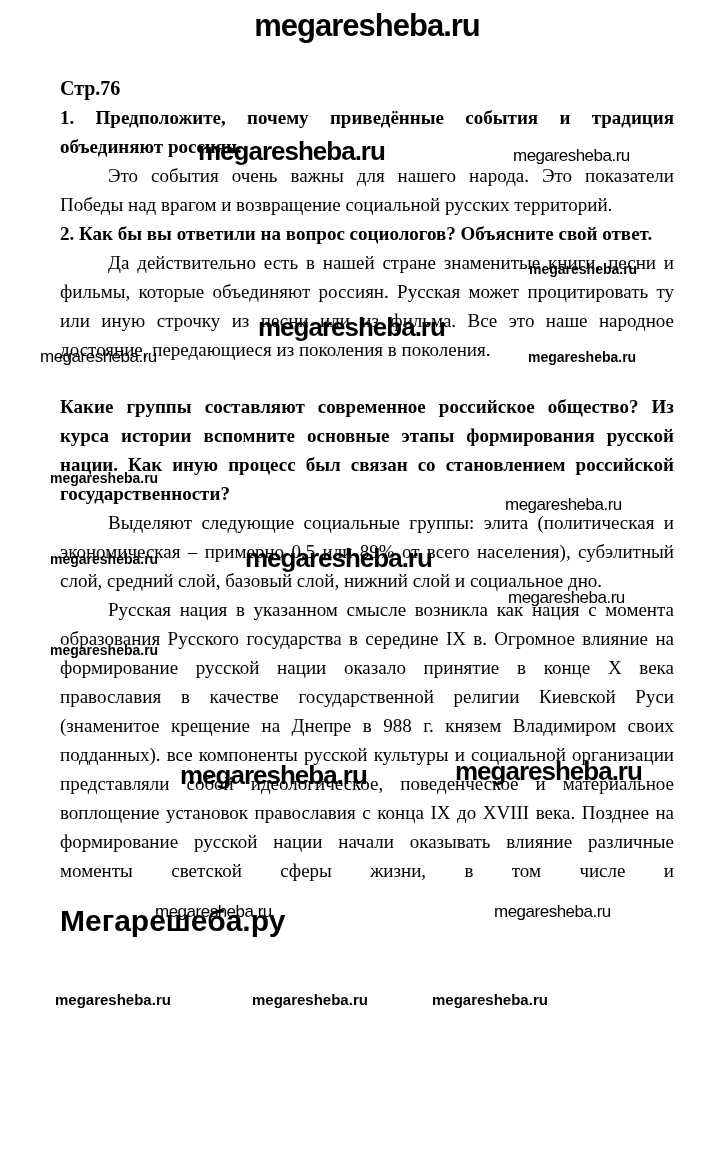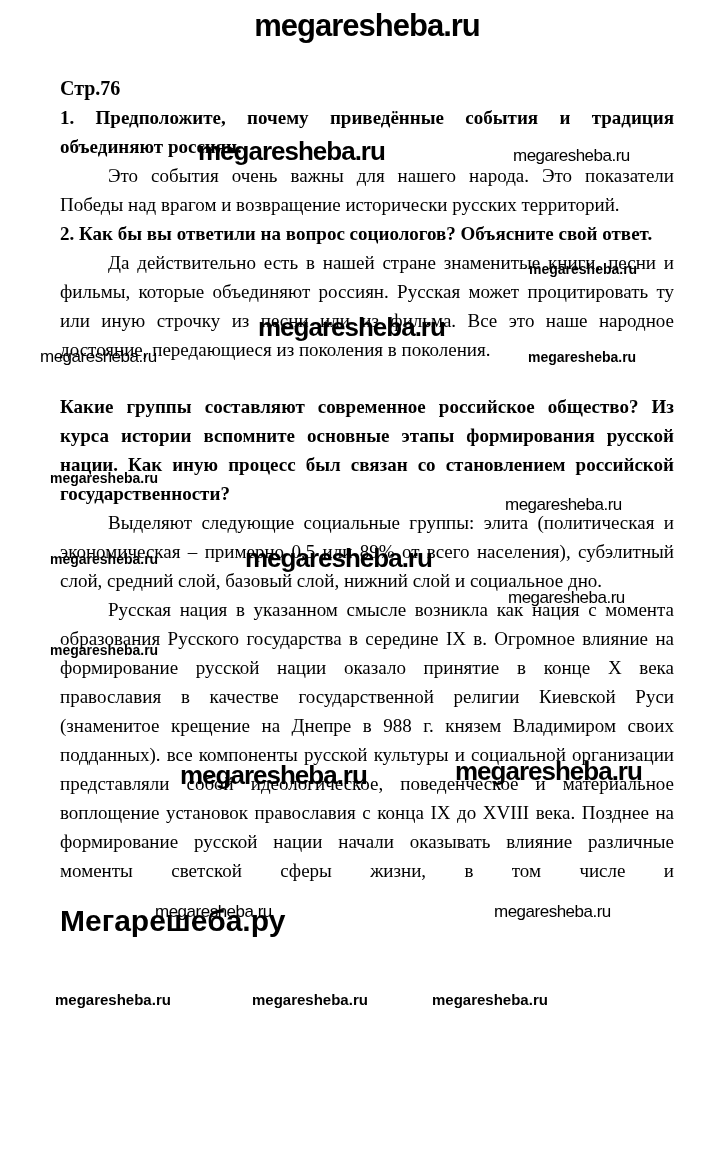--- a/index.html
+++ b/index.html
@@ -65,21 +65,21 @@
 
 <div class="page">
 
   <div class="site-header">megaresheba.ru</div>
 
   <div class="doc">
     <p class="page-label">Стр.76</p>
 
     <p class="heading">1. Предположите, почему приведённые события и традиция объединяют россиян.</p>
 
-    <p class="para">Это события очень важны для нашего народа. Это показатели Победы над врагом и возвращение исторически русских территорий.</p>
+    <p class="para">Это события очень важны для нашего народа. Это показатели Победы над врагом и возвращение социальной русских территорий.</p>
 
     <p class="heading">2. Как бы вы ответили на вопрос социологов? Объясните свой ответ.</p>
 
 
 
     <p class="para">Да действительно есть в нашей стране знаменитые книги, песни и фильмы, которые объединяют россиян. Русская может процитировать ту или иную строчку из песни или из фильма. Все это наше народное достояние, передающиеся из поколения в поколения.</p>
 
     <p class="heading h4">Какие группы составляют современное российское общество? Из курса истории вспомните основные этапы формирования русской нации. Как иную процесс был связан со становлением российской государственности?</p>
 
     <p class="para">Выделяют следующие социальные группы: элита (политическая и экономическая – примерно 0,5 или 89% от всего населения), субэлитный слой, средний слой, базовый слой, нижний слой и социальное дно.</p>

